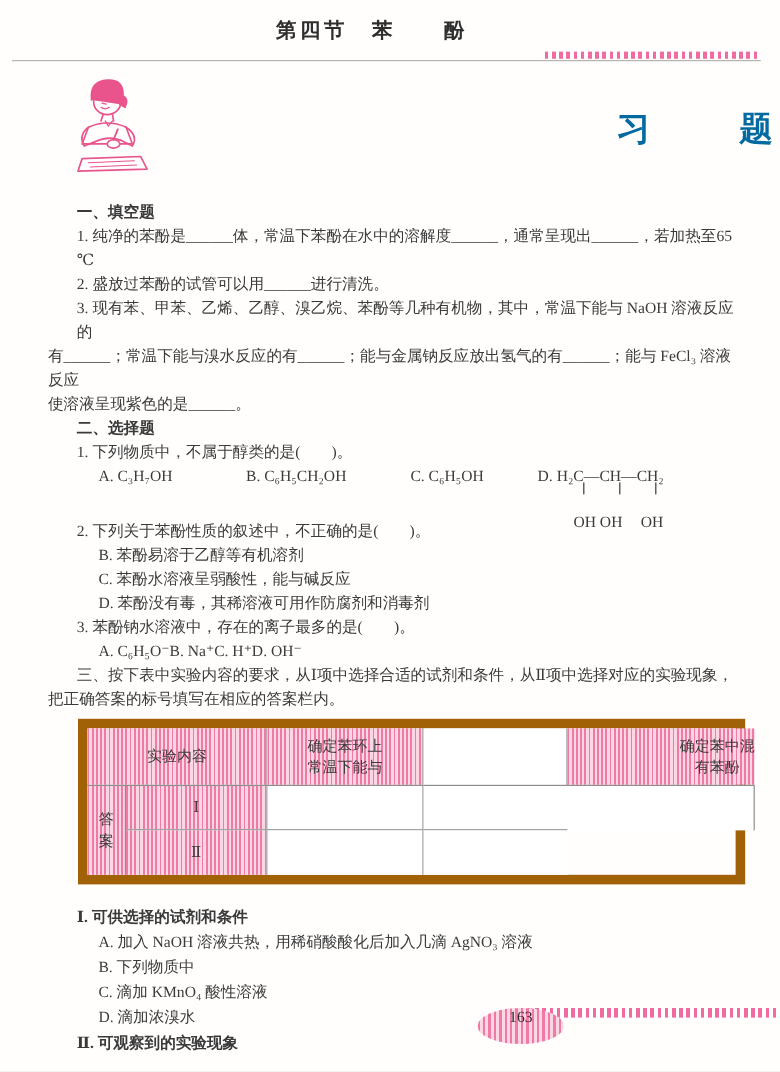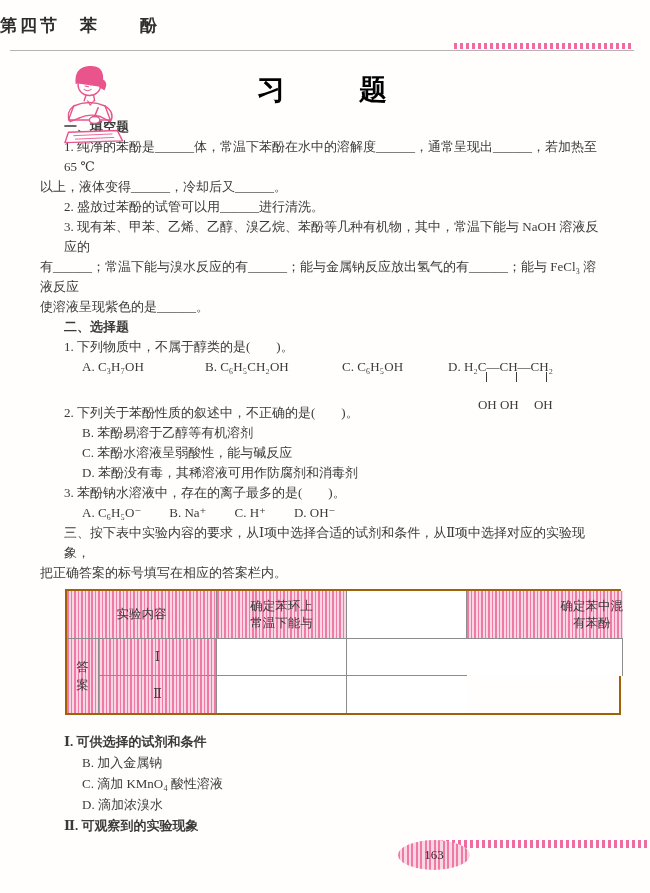--- a/index.html
+++ b/index.html
@@ -9,67 +9,67 @@
     width:650px; height:893px;
     margin:0 auto;
     background:#fffefd;
     font-family:"Liberation Serif","DejaVu Serif",serif;
     color:#3a3a3a;
     overflow:hidden;
   }
   
   .hdr-title{
     padding-top:14px; padding-right:30px;
-    text-align:left; font-size:17px; font-weight:bold; color:#2e2e2e;
+    text-align:center; font-size:17px; font-weight:bold; color:#2e2e2e;
     letter-spacing:3px;
   }
   .hdr-dots{
     width:178px; height:6px;
     margin:6px 18px 0 auto;
     background:repeating-linear-gradient(90deg,#ef6ba0 0 3px,#ffffff 3px 6px);
   }
   .hdr-line{ height:1px; background:#b9b3b0; margin:1px 16px 0 10px; }
   
   .illo{ position:absolute; left:44px; top:60px; width:96px; height:92px; }
   
   .main-title{
-    margin-top:20px; text-align:center;
-    font-size:28px; font-weight:bold; color:#000000; letter-spacing:6px;
+    margin-top:38px; text-align:right;
+    font-size:28px; font-weight:bold; color:#0369a1; letter-spacing:6px;
   }
   
   .content{
-    margin-top:8px; padding:0 48px 0 40px;
+    margin-top:40px; padding:0 28px 0 40px;
     font-size:13px; line-height:20px;
   }
   .content p{ margin:0; }
   .ind2{ padding-left:24px; }
   .ind4{ padding-left:42px; }
   .bold{ font-weight:bold; }
   
   .optrow{ position:relative; height:46px; }
   .optrow .oa{ position:absolute; left:42px; top:0; }
   .optrow .ob{ position:absolute; left:165px; top:0; }
   .optrow .oc{ position:absolute; left:302px; top:0; }
   .optd{ position:absolute; left:408px; top:0; width:150px; }
   .struct{ position:relative; display:inline-block; height:46px; vertical-align:top; }
   .struct-top{ display:block; }
   .bond{ position:absolute; top:15px; width:1px; height:10px; background:#3a3a3a; }
   .bond.b1{ left:22px; } .bond.b2{ left:52px; } .bond.b3{ left:82px; }
   .oh{ position:absolute; top:38px; }
   .oh.o1{ left:14px; } .oh.o2{ left:36px; } .oh.o3{ left:70px; }
   
-  .inlineopts{ display:flex; gap:28px; padding-left:42px; }
+  .inlineopts{ display:flex; padding-left:42px; }
   
   .tbl{
     margin:6px 0 0 25px;
     width:556px;
     display:grid;
     grid-template-columns:32px 118px 130px 120px 156px;
     grid-template-rows:48px 37px 37px;
-    border:2px solid #a16207;
+    border:8px solid #a16207;
     font-size:12.5px;
   }
   .cell{
     border-right:1px solid #8d8d8d; border-bottom:1px solid #8d8d8d;
     display:flex; align-items:center; justify-content:center;
     text-align:center; line-height:17px;
   }
   .pink{ background:repeating-linear-gradient(90deg,#f07aa6 0 1.5px,#fbd7e3 1.5px 3.5px); }
   .c-head1{ grid-column:1/3; grid-row:1; }
   .c-head2{ grid-column:3; grid-row:1; }
@@ -86,21 +86,21 @@
   .post{ margin-top:16px; line-height:21px; }
   
   .footer-bar{
     position:absolute; left:440px; right:0; top:840px; height:8px;
     background:repeating-linear-gradient(90deg,#ef6ba0 0 3px,#ffffff 3px 6px);
   }
   .page-oval{
     position:absolute; left:398px; top:840px; width:72px; height:30px;
     border-radius:50%;
     background:repeating-linear-gradient(90deg,#f07aa6 0 2px,#fbd7e3 2px 4.5px);
-    display:flex; align-items:center; justify-content:center;
+    display:flex; justify-content:center;
     font-size:13px; color:#33262b;
   }
 </style>
 </head>
 <body>
 
 <div class="page">
 
   <div class="hdr-title">第四节　苯　　酚</div>
   <div class="hdr-dots"></div>
@@ -123,21 +123,20 @@
       <path d="M34,84 L78,82 M36,88 L80,86" stroke-width="1"></path>
     </g>
   </svg>
 
   <div class="main-title">习　　题</div>
 
   <div class="content">
 
     <p class="ind2 bold">一、填空题</p>
     <p class="ind2">1. 纯净的苯酚是______体，常温下苯酚在水中的溶解度______，通常呈现出______，若加热至65 ℃</p>
-    <p>以上，液体变得______，冷却后又______。</p>
     <p class="ind2">2. 盛放过苯酚的试管可以用______进行清洗。</p>
     <p class="ind2">3. 现有苯、甲苯、乙烯、乙醇、溴乙烷、苯酚等几种有机物，其中，常温下能与 NaOH 溶液反应的</p>
     <p>有______；常温下能与溴水反应的有______；能与金属钠反应放出氢气的有______；能与 FeCl₃ 溶液反应</p>
     <p>使溶液呈现紫色的是______。</p>
 
     <p class="ind2 bold">二、选择题</p>
     <p class="ind2">1. 下列物质中，不属于醇类的是(　　)。</p>
     <div class="optrow">
       <span class="oa">A. C₃H₇OH</span>
       <span class="ob">B. C₆H₅CH₂OH</span>
@@ -192,21 +191,22 @@
       <div class="cell blank-cell"></div>
       <div class="cell blank-cell no-r"></div>
       <div class="cell pink c-r2l no-b">Ⅱ</div>
       <div class="cell blank-cell no-b"></div>
       <div class="cell blank-cell no-b"></div>
       <div class="cell blank-cell no-r no-b"></div>
     </div>
 
     <div class="post">
       <p class="ind2 bold">Ⅰ. 可供选择的试剂和条件</p>
-      <p class="ind4">B. 加入金属钠</p>
+      <p class="ind4">A. 加入 NaOH 溶液共热，用稀硝酸酸化后加入几滴 AgNO₃ 溶液</p>
+      <p class="ind4">B. 下列物质中</p>
       <p class="ind4">C. 滴加 KMnO₄ 酸性溶液</p>
       <p class="ind4">D. 滴加浓溴水</p>
       <p class="ind2 bold">Ⅱ. 可观察到的实验现象</p>
 
     </div>
 
   </div>
 
   <div class="footer-bar"></div>
   <div class="page-oval">

